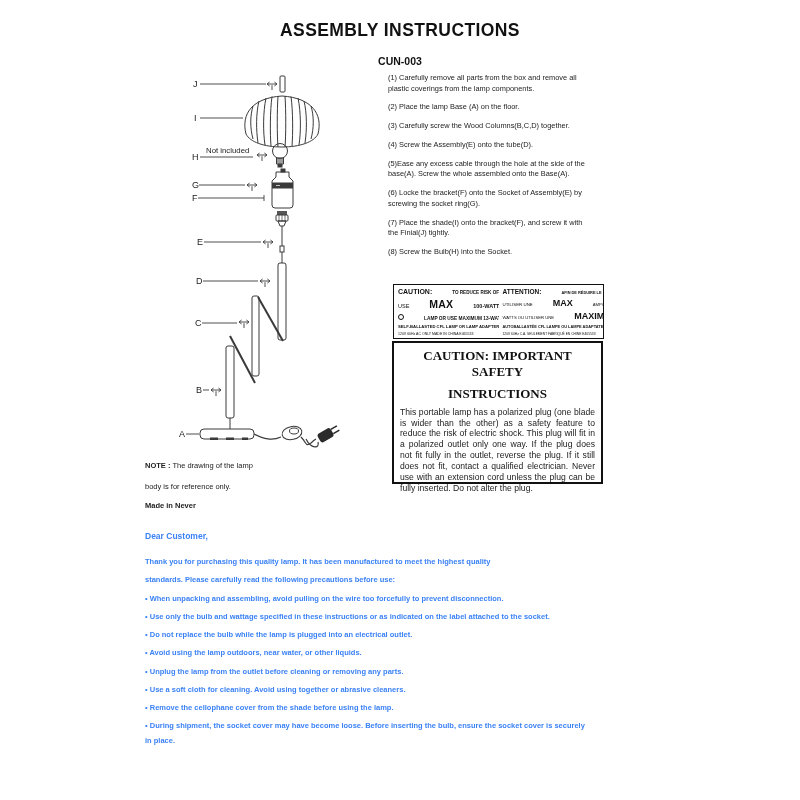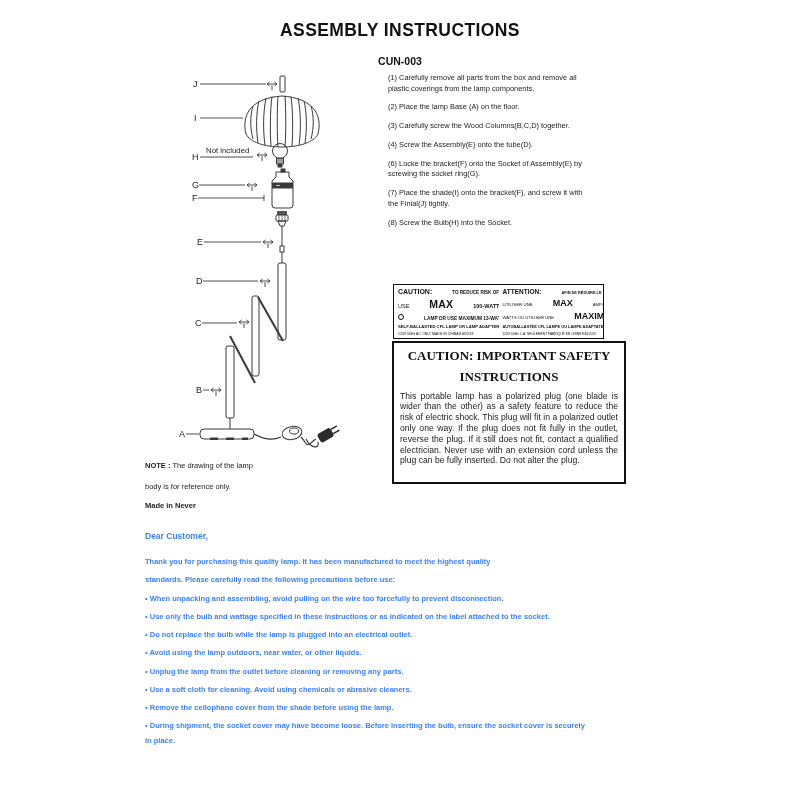--- a/index.html
+++ b/index.html
@@ -26,21 +26,21 @@
   .cap7{font-size:7px;} .cap65{font-size:6.5px;}
   .t55{font-size:5.5px;} .t48{font-size:4.8px;} .t46{font-size:4.6px;}
   .t45{font-size:4.5px;} .t44{font-size:4.4px;} .t42{font-size:4.2px;}
   .t39{font-size:3.9px;} .t35{font-size:3.5px;} .t33{font-size:3.3px;}
   .max-en{font-size:10.5px;font-weight:700;letter-spacing:.2px;}
   .max-fr{font-size:9px;font-weight:700;}
   .bulb{display:inline-block;width:4px;height:4px;border:1px solid #111;border-radius:50%;
         flex:0 0 auto;position:relative;top:0px;}
 
   
-  .safety-box{left:392px;top:341px;width:234px;height:143px;border:2px solid #111;
+  .safety-box{left:392px;top:341px;width:211px;height:143px;border:2px solid #111;
               box-sizing:border-box;padding:5px 6px 20px 6px;background:#fff;}
   .safety-t{font-family:"Liberation Serif",serif;font-weight:700;font-size:13px;
             text-align:center;color:#111;line-height:1.25;}
   .safety-t2{margin-top:5px;}
   .safety-body{margin-top:5px;font-size:8.6px;font-weight:400;line-height:1.26;
                text-align:justify;color:#222;}
 
   
   .footnote{left:145px;width:260px;font-size:7.5px;color:#222;}
   .fn1{top:461px;} .fn2{top:482px;} .fn3{top:501px;font-weight:700;}
@@ -175,20 +175,22 @@
     <text x="179" y="437">A</text>
     <text x="206" y="153" class="tiny">Not included</text>
   </svg>
 
   <div class="abs instructions">
     <div class="step">(1) Carefully remove all parts from the box and remove all
 plastic coverings from the lamp components.</div>
     <div class="step">(2) Place the lamp Base (A) on the floor.</div>
     <div class="step">(3) Carefully screw the Wood Columns(B,C,D) together.</div>
     <div class="step">(4) Screw the Assembly(E) onto the tube(D).</div>
+    <div class="step">(5)Ease any excess cable through the hole at the side of the
+base(A). Screw the whole assembled onto the Base(A).</div>
     <div class="step">(6) Locke the bracket(F) onto the Socket of Assembly(E) by
 screwing the socket ring(G).</div>
     <div class="step">(7) Place the shade(I) onto the bracket(F), and screw it with
 the Finial(J) tightly.</div>
     <div class="step">(8) Screw the Bulb(H) into the Socket.</div>
   </div>
 
   <div class="abs caution-label">
     <div class="cl-col">
       <div class="cl-line">
@@ -252,19 +254,19 @@
 
   <div class="abs letter">
     <div class="salutation">Dear Customer,</div>
     <div class="lline">Thank you for purchasing this quality lamp. It has been manufactured to meet the highest quality</div>
     <div class="lline">standards. Please carefully read the following precautions before use:</div>
     <div class="lline">• When unpacking and assembling, avoid pulling on the wire too forcefully to prevent disconnection.</div>
     <div class="lline">• Use only the bulb and wattage specified in these instructions or as indicated on the label attached to the socket.</div>
     <div class="lline">• Do not replace the bulb while the lamp is plugged into an electrical outlet.</div>
     <div class="lline">• Avoid using the lamp outdoors, near water, or other liquids.</div>
     <div class="lline">• Unplug the lamp from the outlet before cleaning or removing any parts.</div>
-    <div class="lline">• Use a soft cloth for cleaning. Avoid using chemicals or abrasive cleaners.</div>
+    <div class="lline">• Use a soft cloth for cleaning. Avoid using together or abrasive cleaners.</div>
     <div class="lline">• Remove the cellophane cover from the shade before using the lamp.</div>
     <div class="lline">• During shipment, the socket cover may have become loose. Before inserting the bulb, ensure the socket cover is securely
 in place.</div>
   </div>
 
 </div>
 
 </body></html>

